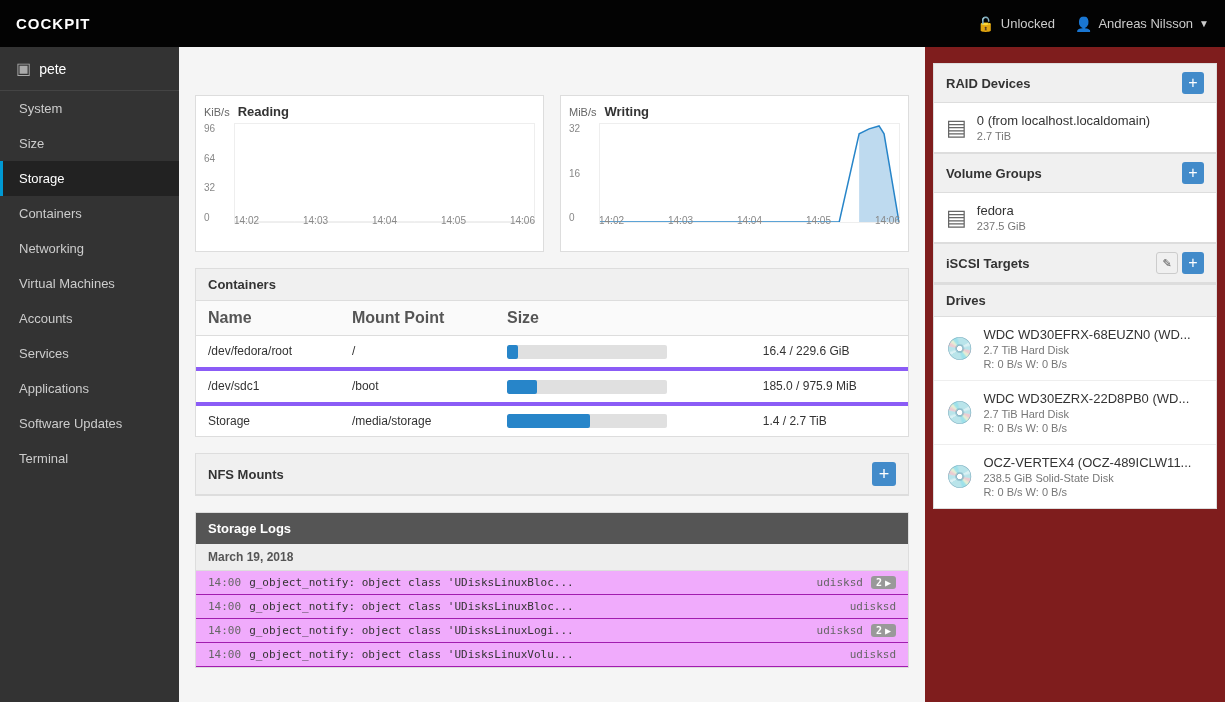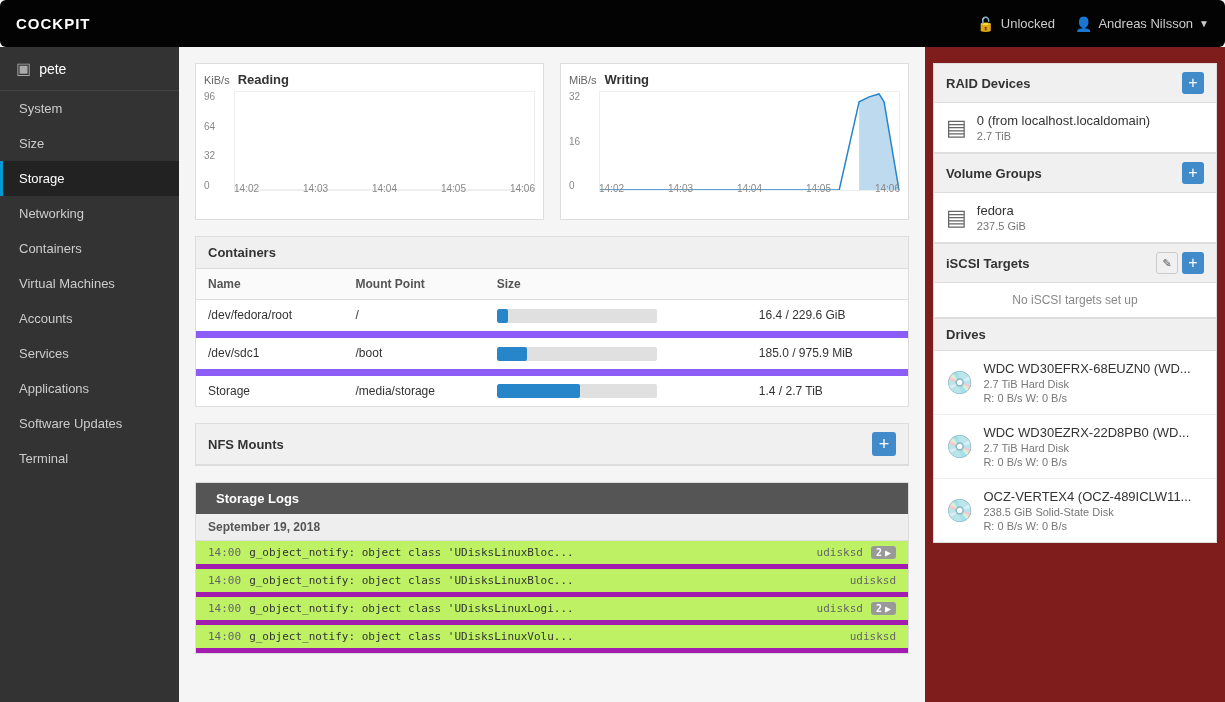--- a/index.html
+++ b/index.html
@@ -8,21 +8,20 @@
     
     .topnav {
       background: #030303;
       color: #fff;
       height: 47px;
       display: flex;
       align-items: center;
       padding: 0 16px;
       justify-content: space-between;
       flex-shrink: 0;
-      border-radius: 6px;
     }
     .topnav-brand { font-size: 15px; font-weight: bold; letter-spacing: 1px; color: #fff; }
     .topnav-right { display: flex; align-items: center; gap: 20px; }
     .topnav-unlocked { display: flex; align-items: center; gap: 6px; color: #ccc; font-size: 13px; }
     .topnav-user { display: flex; align-items: center; gap: 6px; color: #ccc; font-size: 13px; }
 
     
     .main-layout { display: flex; flex: 1; overflow: hidden; }
 
     
@@ -60,20 +59,21 @@
       overflow-y: auto;
       padding: 16px;
       background: #f5f5f5;
     }
 
     
     .charts-row {
       display: flex;
       gap: 16px;
       margin-bottom: 16px;
+      margin-top: 32px;
     }
     .chart-block {
       flex: 1;
       background: #fff;
       border: 1px solid #ddd;
       padding: 8px;
     }
     .chart-header { display: flex; align-items: center; gap: 8px; margin-bottom: 4px; }
     .chart-unit { font-size: 11px; color: #666; }
     .chart-title { font-size: 13px; font-weight: bold; }
@@ -83,34 +83,34 @@
     .chart-x-labels { position: absolute; left: 30px; right: 0; bottom: 17px; display: flex; justify-content: space-between; font-size: 10px; color: #888; }
     
     .chart-svg { width: 100%; height: 100%; }
 
     
     .panel { background: #fff; border: 1px solid #ddd; margin-bottom: 16px; }
     .panel-header { background: #f0f0f0; padding: 8px 12px; font-size: 13px; font-weight: bold; border-bottom: 1px solid #ddd; display: flex; align-items: center; justify-content: space-between; }
     .panel-body { padding: 0; }
 
     .fs-table { width: 100%; border-collapse: collapse; }
-    .fs-table th { padding: 8px 12px; text-align: left; font-weight: bold; font-size: 12px; color: #555; border-bottom: 1px solid #ddd; background: #fafafa; }
-    .fs-table td { padding: 8px 12px; border-bottom: 7px solid #8b5cf6; font-size: 12px; vertical-align: middle; }
+    .fs-table th { padding: 8px 12px; text-align: left; font-weight: bold; font-size: 16px; color: #555; border-bottom: 1px solid #ddd; background: #fafafa; }
+    .fs-table td { padding: 8px 12px; border-bottom: 4px solid #8b5cf6; font-size: 12px; vertical-align: middle; }
     .fs-table tr:last-child td { border-bottom: none; }
 
     .usage-bar-container { width: 160px; height: 14px; background: #e0e0e0; border-radius: 2px; overflow: hidden; display: inline-block; margin-right: 8px; vertical-align: middle; }
     .usage-bar { height: 100%; background: #2785c9; border-radius: 2px; }
 
     
     .nfs-empty { padding: 12px; text-align: center; color: #888; font-size: 12px; }
 
     
-    .logs-header { background: #555; color: #fff; padding: 8px 20px; font-size: 13px; font-weight: bold; }
+    .logs-header { background: #555; color: #fff; padding: 8px 12px; font-size: 13px; font-weight: bold; }
     .logs-date { padding: 6px 12px; background: #eee; font-size: 12px; color: #555; font-weight: bold; border-bottom: 1px solid #ddd; }
-    .log-row { display: flex; align-items: center; padding: 5px 12px; border-bottom: 5px solid #a21caf; font-size: 11px; font-family: monospace; background: #bef264; }
+    .log-row { display: flex; align-items: center; padding: 5px 12px; border-bottom: 1px solid #a21caf; font-size: 11px; font-family: monospace; background: #f0abfc; }
     .log-time { color: #666; margin-right: 8px; flex-shrink: 0; }
     .log-msg { flex: 1; color: #333; overflow: hidden; text-overflow: ellipsis; white-space: nowrap; }
     .log-source { color: #666; margin-left: 8px; flex-shrink: 0; }
     .log-badge { background: #999; color: #fff; border-radius: 3px; padding: 1px 5px; font-size: 10px; margin-left: 8px; flex-shrink: 0; display: flex; align-items: center; gap: 3px; }
     .log-badge-num { font-weight: bold; }
 
     
     .right-panel {
       width: 300px;
       flex-shrink: 0;
@@ -164,24 +164,24 @@
     <div class="sidebar-item">
       <span>System</span>
     </div>
     <div class="sidebar-item">
       <span>Size</span>
     </div>
     <div class="sidebar-item active">
       <span>Storage</span>
     </div>
     <div class="sidebar-item">
+      <span>Containers</span>
+    </div>
+    <div class="sidebar-item">
       <span>Networking</span>
-    </div>
-    <div class="sidebar-item">
-      <span>Containers</span>
     </div>
     <div class="sidebar-item">
       <span>Virtual Machines</span>
     </div>
     <div class="sidebar-item">
       <span>Accounts</span>
     </div>
     <div class="sidebar-item">
       <span>Services</span>
     </div>
@@ -309,21 +309,21 @@
 
     <div class="panel">
       <div class="panel-header">
         <span>NFS Mounts</span>
         <button class="add-btn">+</button>
       </div>
     </div>
 
     <div class="panel">
       <div class="logs-header">Storage Logs</div>
-      <div class="logs-date">September 19, 2018</div>
+      <div class="logs-date">March 19, 2018</div>
       <div id="logs-body">
           <div class="log-row">
     <span class="log-time">14:00</span>
     <span class="log-msg">g_object_notify: object class 'UDisksLinuxBloc...</span>
     <span class="log-source">udisksd</span>
     <span class="log-badge"><span class="log-badge-num">2</span> ▶</span>
   </div>
           <div class="log-row">
     <span class="log-time">14:00</span>
     <span class="log-msg">g_object_notify: object class 'UDisksLinuxBloc...</span>
@@ -378,21 +378,20 @@
     </div>
 
     <div class="rp-card">
       <div class="rp-header">
         <span>iSCSI Targets</span>
         <div class="rp-header-actions">
           <button class="rp-edit-btn">✎</button>
           <button class="rp-add-btn">+</button>
         </div>
       </div>
-      <div class="rp-empty">No iSCSI targets set up</div>
     </div>
 
     <div class="rp-card">
       <div class="rp-header">
         <span>Drives</span>
       </div>
       <div id="drives-body">
           <div class="rp-item">
     <span class="disk-icon">💿</span>
     <div class="rp-info">

